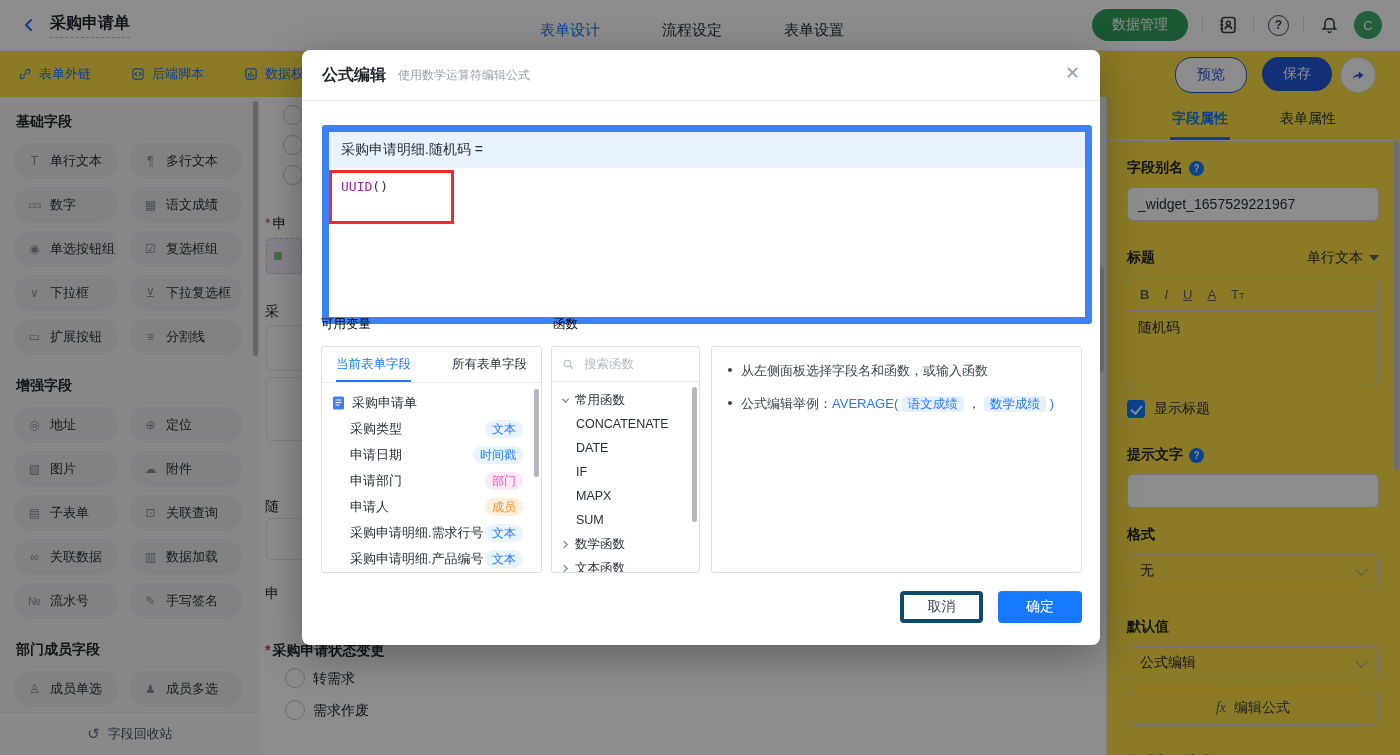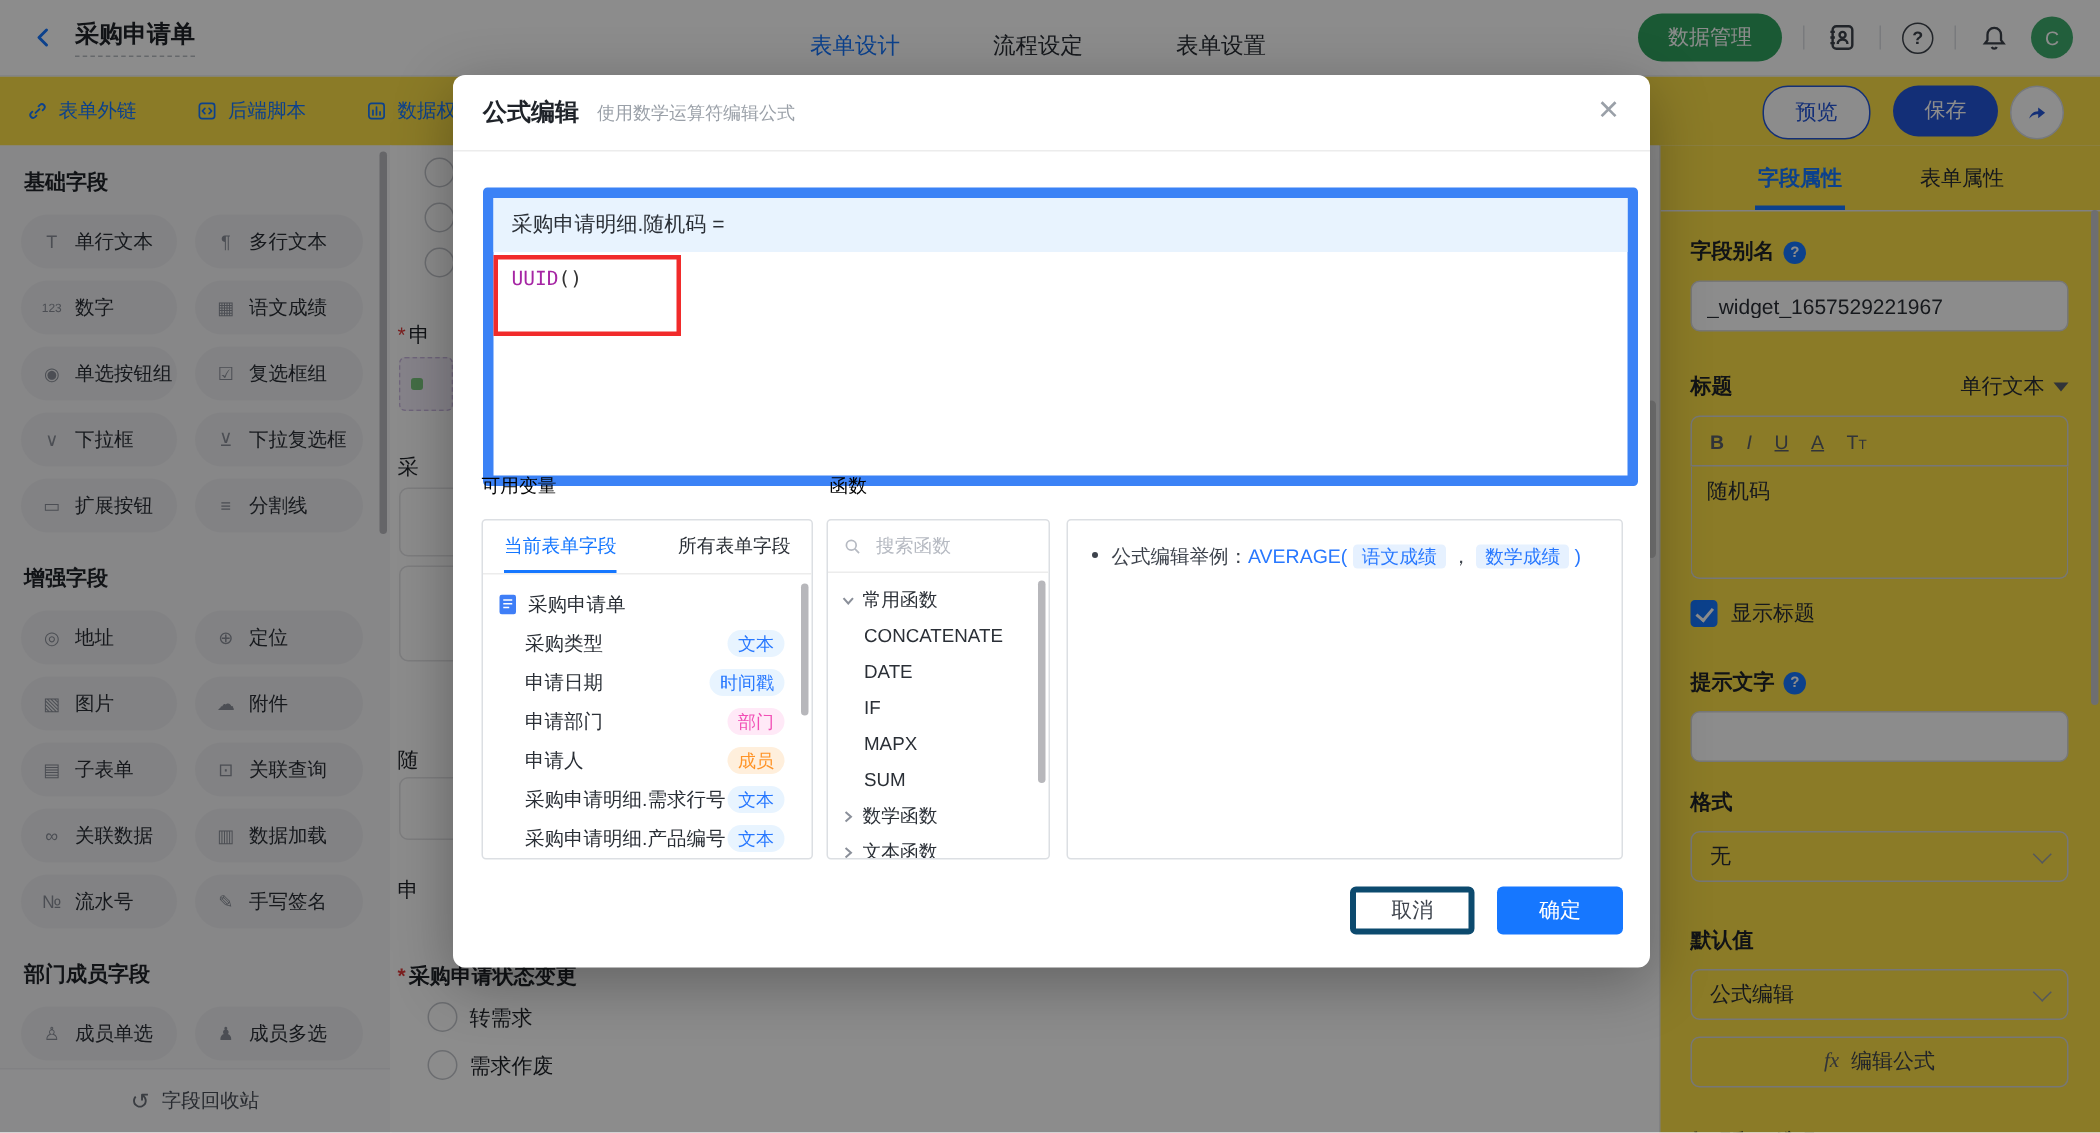--- a/index.html
+++ b/index.html
@@ -506,20 +506,24 @@
           <span>文本函数</span>
         </div>
       </div>
       <span class="fn-scroll"></span>
     </div>
 
     <div class="panel panel-help">
       <div class="help-body">
         <div class="h-row">
             <span class="h-dot"></span>
+            <span>从左侧面板选择字段名和函数，或输入函数</span>
+          </div>
+        <div class="h-row">
+            <span class="h-dot"></span>
           <span>
             <span>公式编辑举例：</span><span class="h-fn">AVERAGE(</span>
             <span class="h-tag">语文成绩</span>
             <span>，</span>
             <span class="h-tag">数学成绩</span>
             <span class="h-fn">)</span>
           </span>
         </div>
       </div>
     </div>

